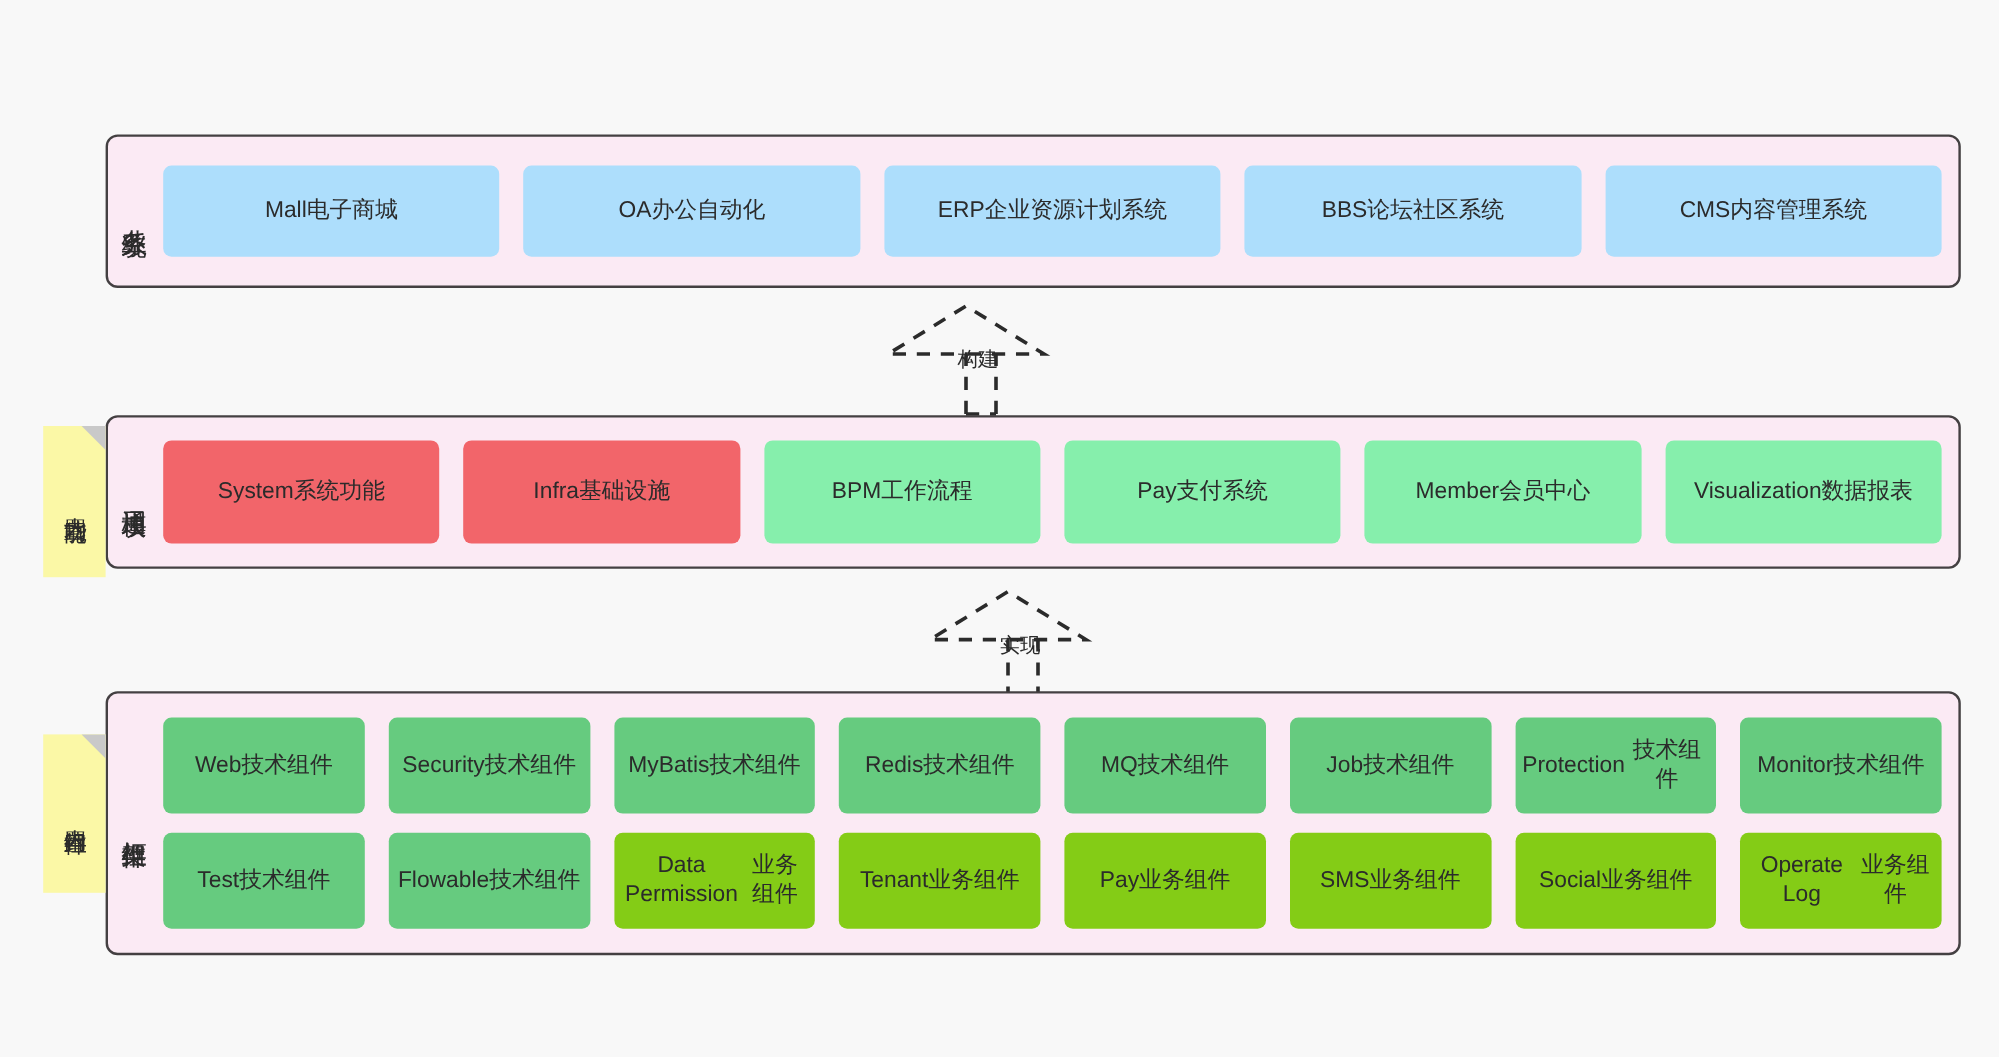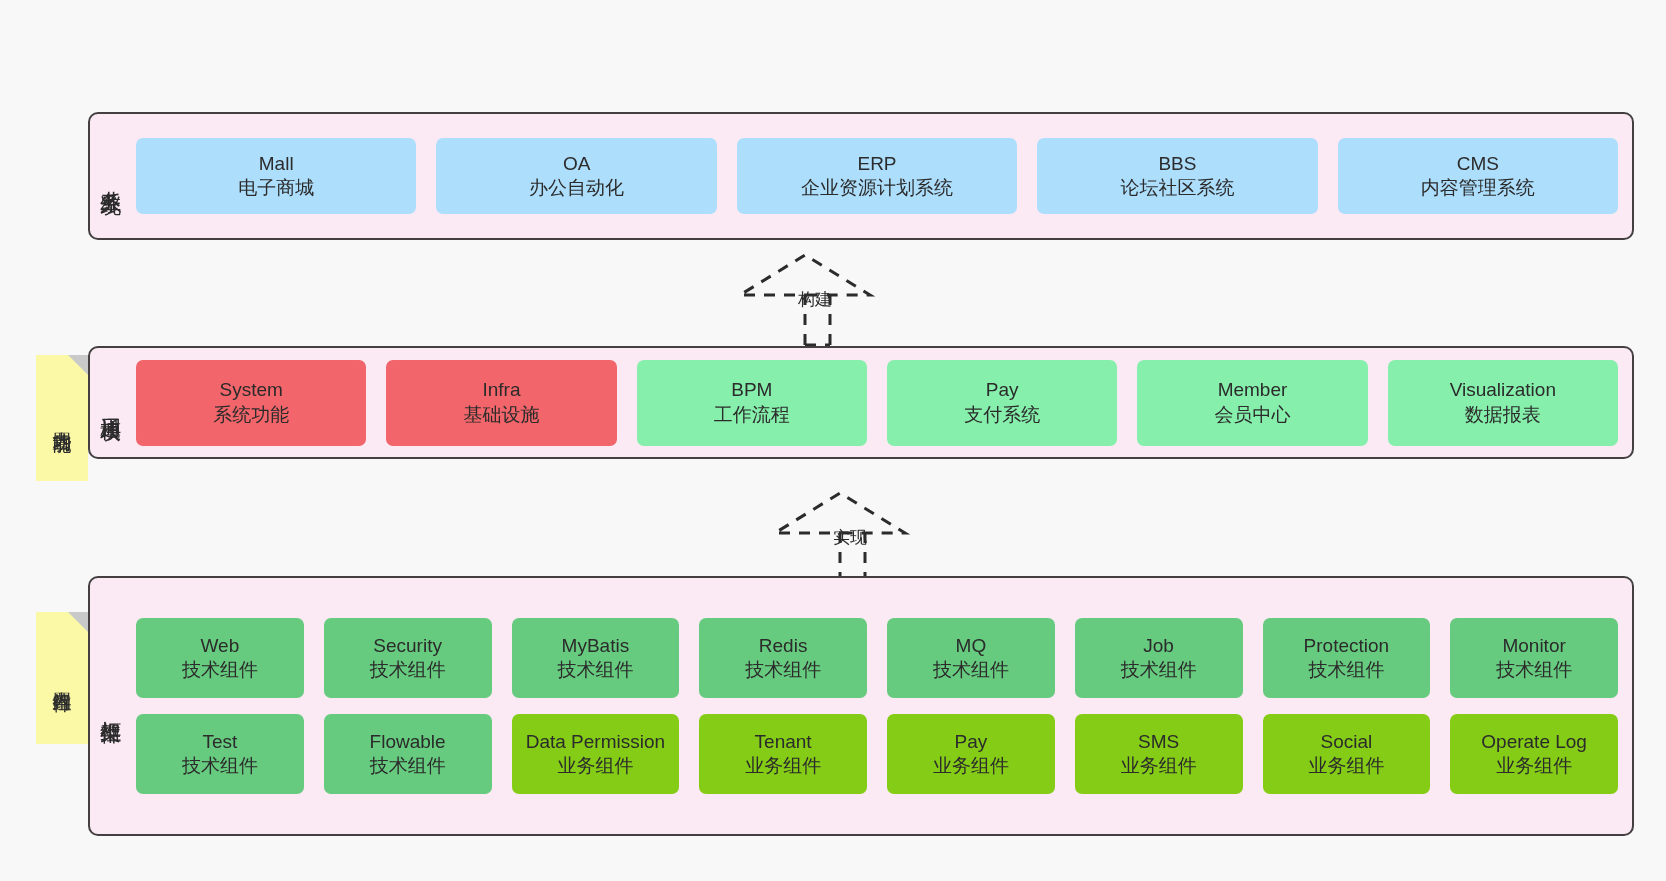--- a/index.html
+++ b/index.html
@@ -56,39 +56,38 @@
   }
   .row {
     display: flex;
     gap: 20px;
     align-items: stretch;
   }
   .cell {
     flex: 1 1 0;
     border-radius: 7px;
     display: flex;
-    flex-direction: column;
     align-items: center;
     justify-content: center;
     text-align: center;
     font-size: 19px;
     line-height: 1.28;
     color: #2b2b2b;
     padding: 4px 6px;
     box-sizing: border-box;
   }
   .cell .l1 { display: block; }
   .cell .l2 { display: block; }
 
   
   #layer-business { left: 88px;  top: 112px; width: 1546px; height: 128px; }
   #layer-business .row { height: 76px; }
-  #layer-modules  { left: 88px;  top: 346px; width: 1546px; height: 113px; }
+  #layer-modules  { left: 88px;  top: 346px; width: 1546px; height: 128px; }
   #layer-modules  .row { height: 86px; }
-  #layer-framework{ left: 88px;  top: 576px; width: 1546px; height: 260px; }
+  #layer-framework{ left: 88px;  top: 576px; width: 1546px; height: 220px; }
   #layer-framework .row { height: 80px; }
 
   
   .c-blue        { background: #addefc; }
   .c-red         { background: #f2656a; }
   .c-pink        { background: #86efac; }
   .c-green       { background: #66cb7f; }
   .c-green-light { background: #84cc16; }
 
   

